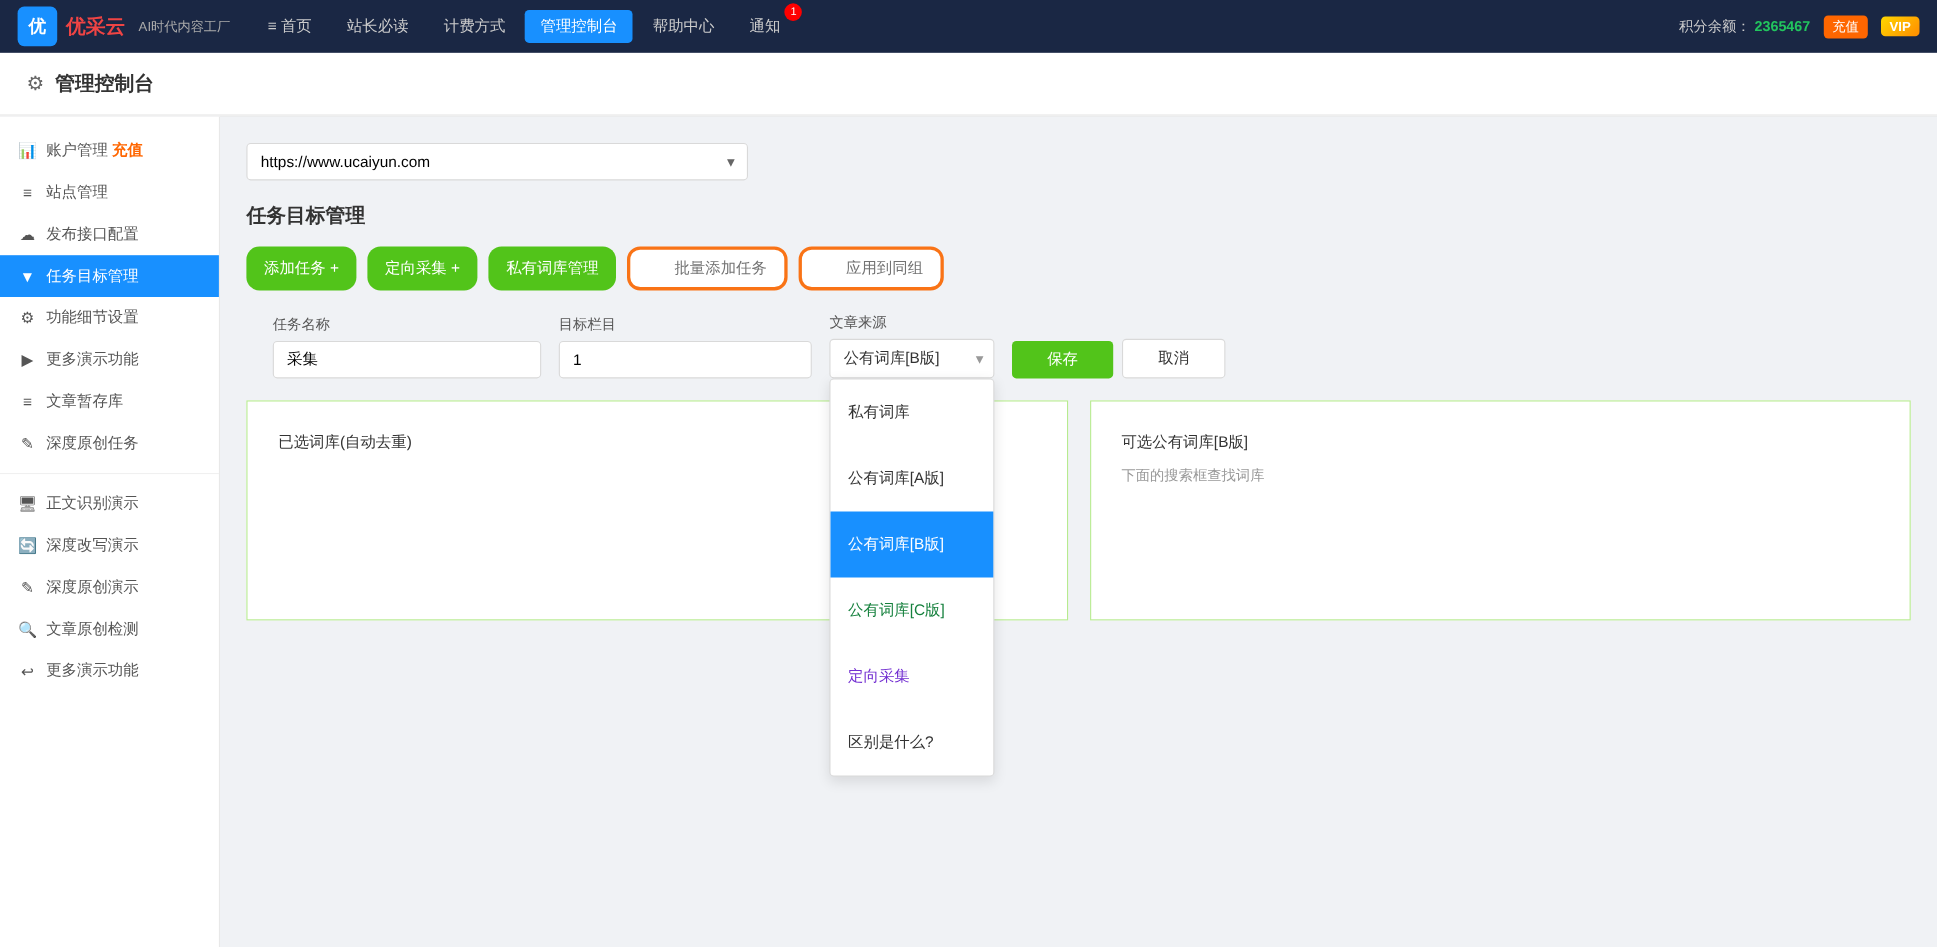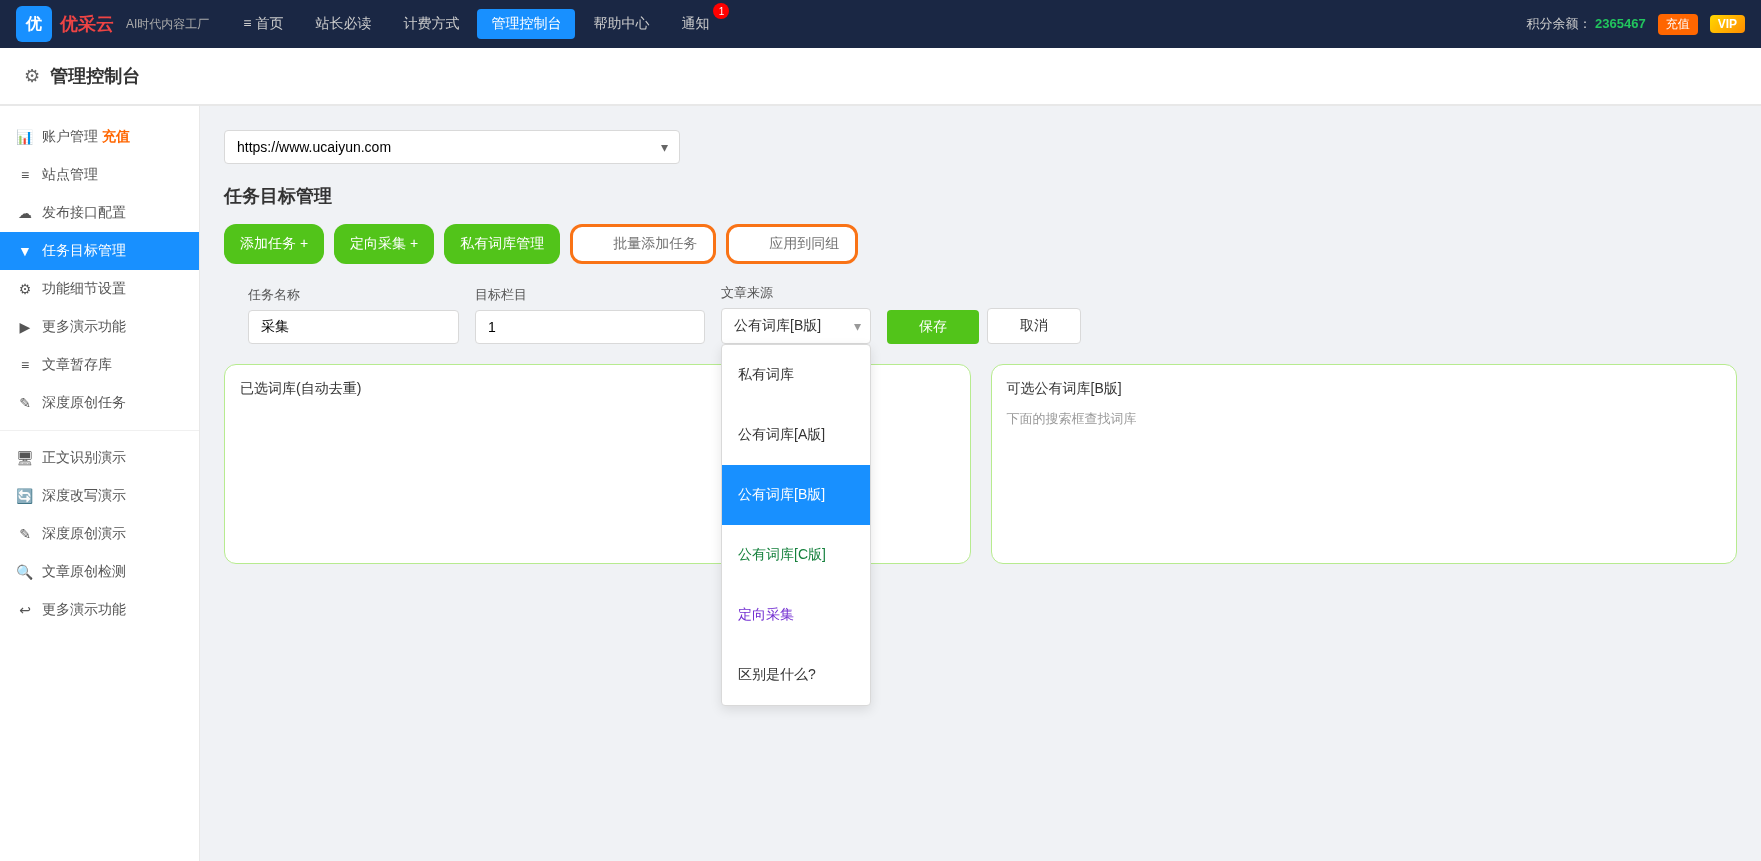--- a/index.html
+++ b/index.html
@@ -210,21 +210,21 @@
       display: flex;
       flex-direction: column;
       gap: 6px;
     }
     .form-label { font-size: 13px; color: #555; }
     .form-input {
       padding: 8px 12px;
       border: 1px solid #d9d9d9;
       border-radius: 4px;
       font-size: 14px;
-      width: 211px;
+      width: 244px;
     }
     .form-input-sm { width: 230px; }
 
     
     .source-select-wrap {
       position: relative;
       display: inline-block;
     }
     .source-select-wrap .select-box {
       width: 150px;
@@ -269,22 +269,22 @@
 
     
     .two-col {
       display: flex;
       gap: 20px;
       flex: 1;
     }
     .col-left, .col-right {
       flex: 1;
       border: 1px solid #b7eb8f;
-      border-radius: 12px;
-      padding: 15px;
+      border-radius: 0;
+      padding: 28px;
       background: white;
       min-height: 200px;
     }
     .col-header {
       font-size: 14px;
       color: #333;
       margin-bottom: 12px;
       font-weight: 500;
     }
     .col-hint {

